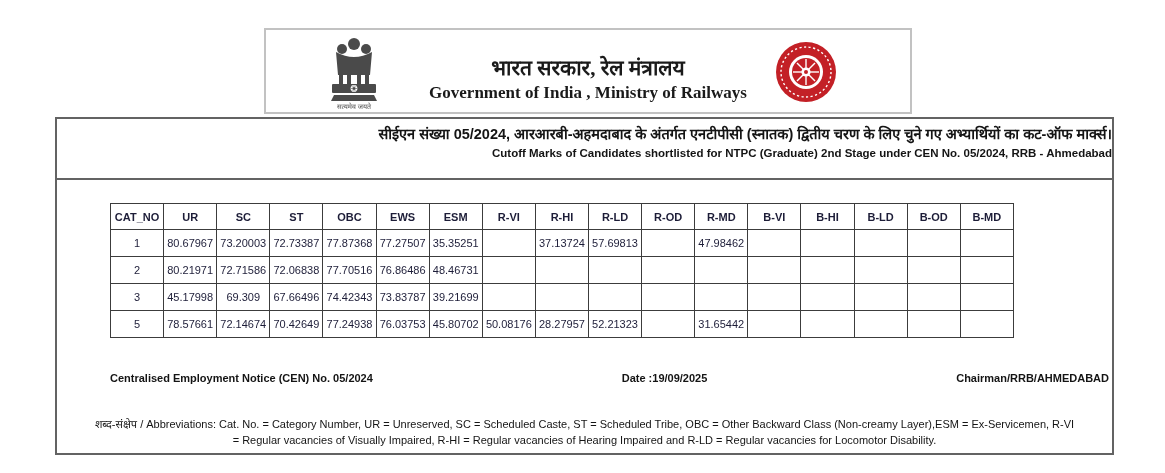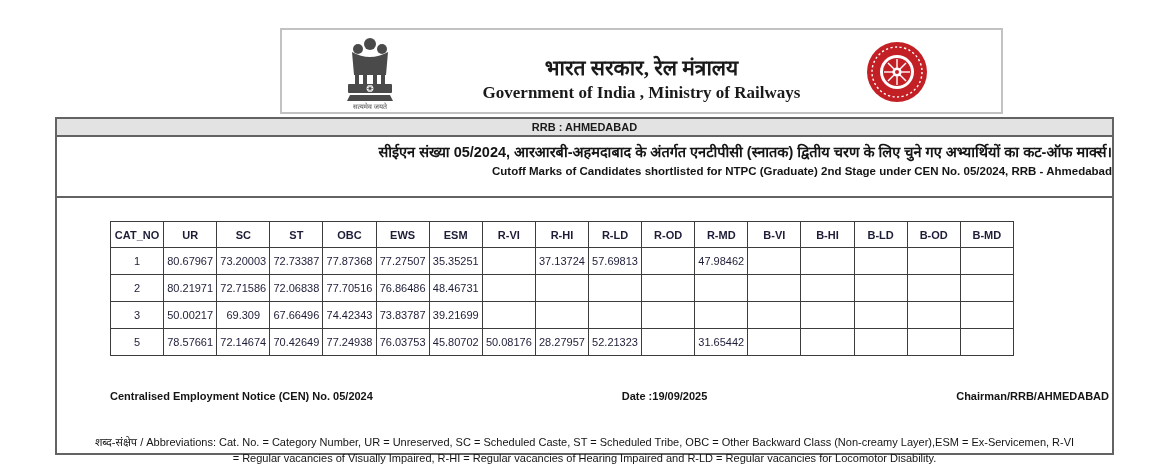--- a/index.html
+++ b/index.html
@@ -3,21 +3,21 @@
 <meta charset="utf-8">
 <style>
   html,body { margin:0; padding:0; background:#ffffff; }
   .page {
     position:relative; width:1165px; height:473px; background:#ffffff;
     font-family:"Liberation Sans", sans-serif; color:#111; overflow:hidden;
   }
 
   
   .gov-header {
-    position:absolute; left:280px; top:28px; width:723px; height:86px;
+    position:absolute; left:264px; top:28px; width:648px; height:86px;
     background:#ffffff; border:2px solid #c2c2c2; box-sizing:border-box;
   }
   .emblem { position:absolute; left:56px; top:5px; width:64px; height:76px; }
   .gov-titles {
     position:absolute; left:140px; right:140px; top:25px; text-align:center;
   }
   .gov-title-hi {
     font-family:"Liberation Serif", serif; font-weight:bold;
     font-size:21px; line-height:26px; color:#1a1a1a;
   }
@@ -114,21 +114,20 @@
           <line x1="23" y1="23" x2="41" y2="41"></line>
           <line x1="41" y1="23" x2="23" y2="41"></line>
         </g>
         <circle cx="32" cy="32" r="4.6" fill="#ffffff"></circle>
         <circle cx="32" cy="32" r="2" fill="#c32026"></circle>
       </svg>
     </div>
   </div>
 
   <div class="doc-box">
-    <div class="rrb-bar">RRB : AHMEDABAD</div>
 
     <div class="notice-titles">
       <div class="notice-hi">सीईएन संख्या 05/2024, आरआरबी-अहमदाबाद के अंतर्गत एनटीपीसी (स्नातक) द्वितीय चरण के लिए चुने गए अभ्यार्थियों का कट-ऑफ मार्क्स।</div>
       <div class="notice-en">Cutoff Marks of Candidates shortlisted for NTPC (Graduate) 2nd Stage under CEN No. 05/2024, RRB - Ahmedabad</div>
     </div>
 
     <table class="cutoff">
       <thead>
         <tr id="table-head-row">
             <th>CAT_NO</th>
@@ -184,21 +183,21 @@
             <td></td>
             <td></td>
             <td></td>
             <td></td>
             <td></td>
             <td></td>
             <td></td>
           </tr>
           <tr>
             <td>3</td>
-            <td>50.00217</td>
+            <td>45.17998</td>
             <td>69.309</td>
             <td>67.66496</td>
             <td>74.42343</td>
             <td>73.83787</td>
             <td>39.21699</td>
             <td></td>
             <td></td>
             <td></td>
             <td></td>
             <td></td>

